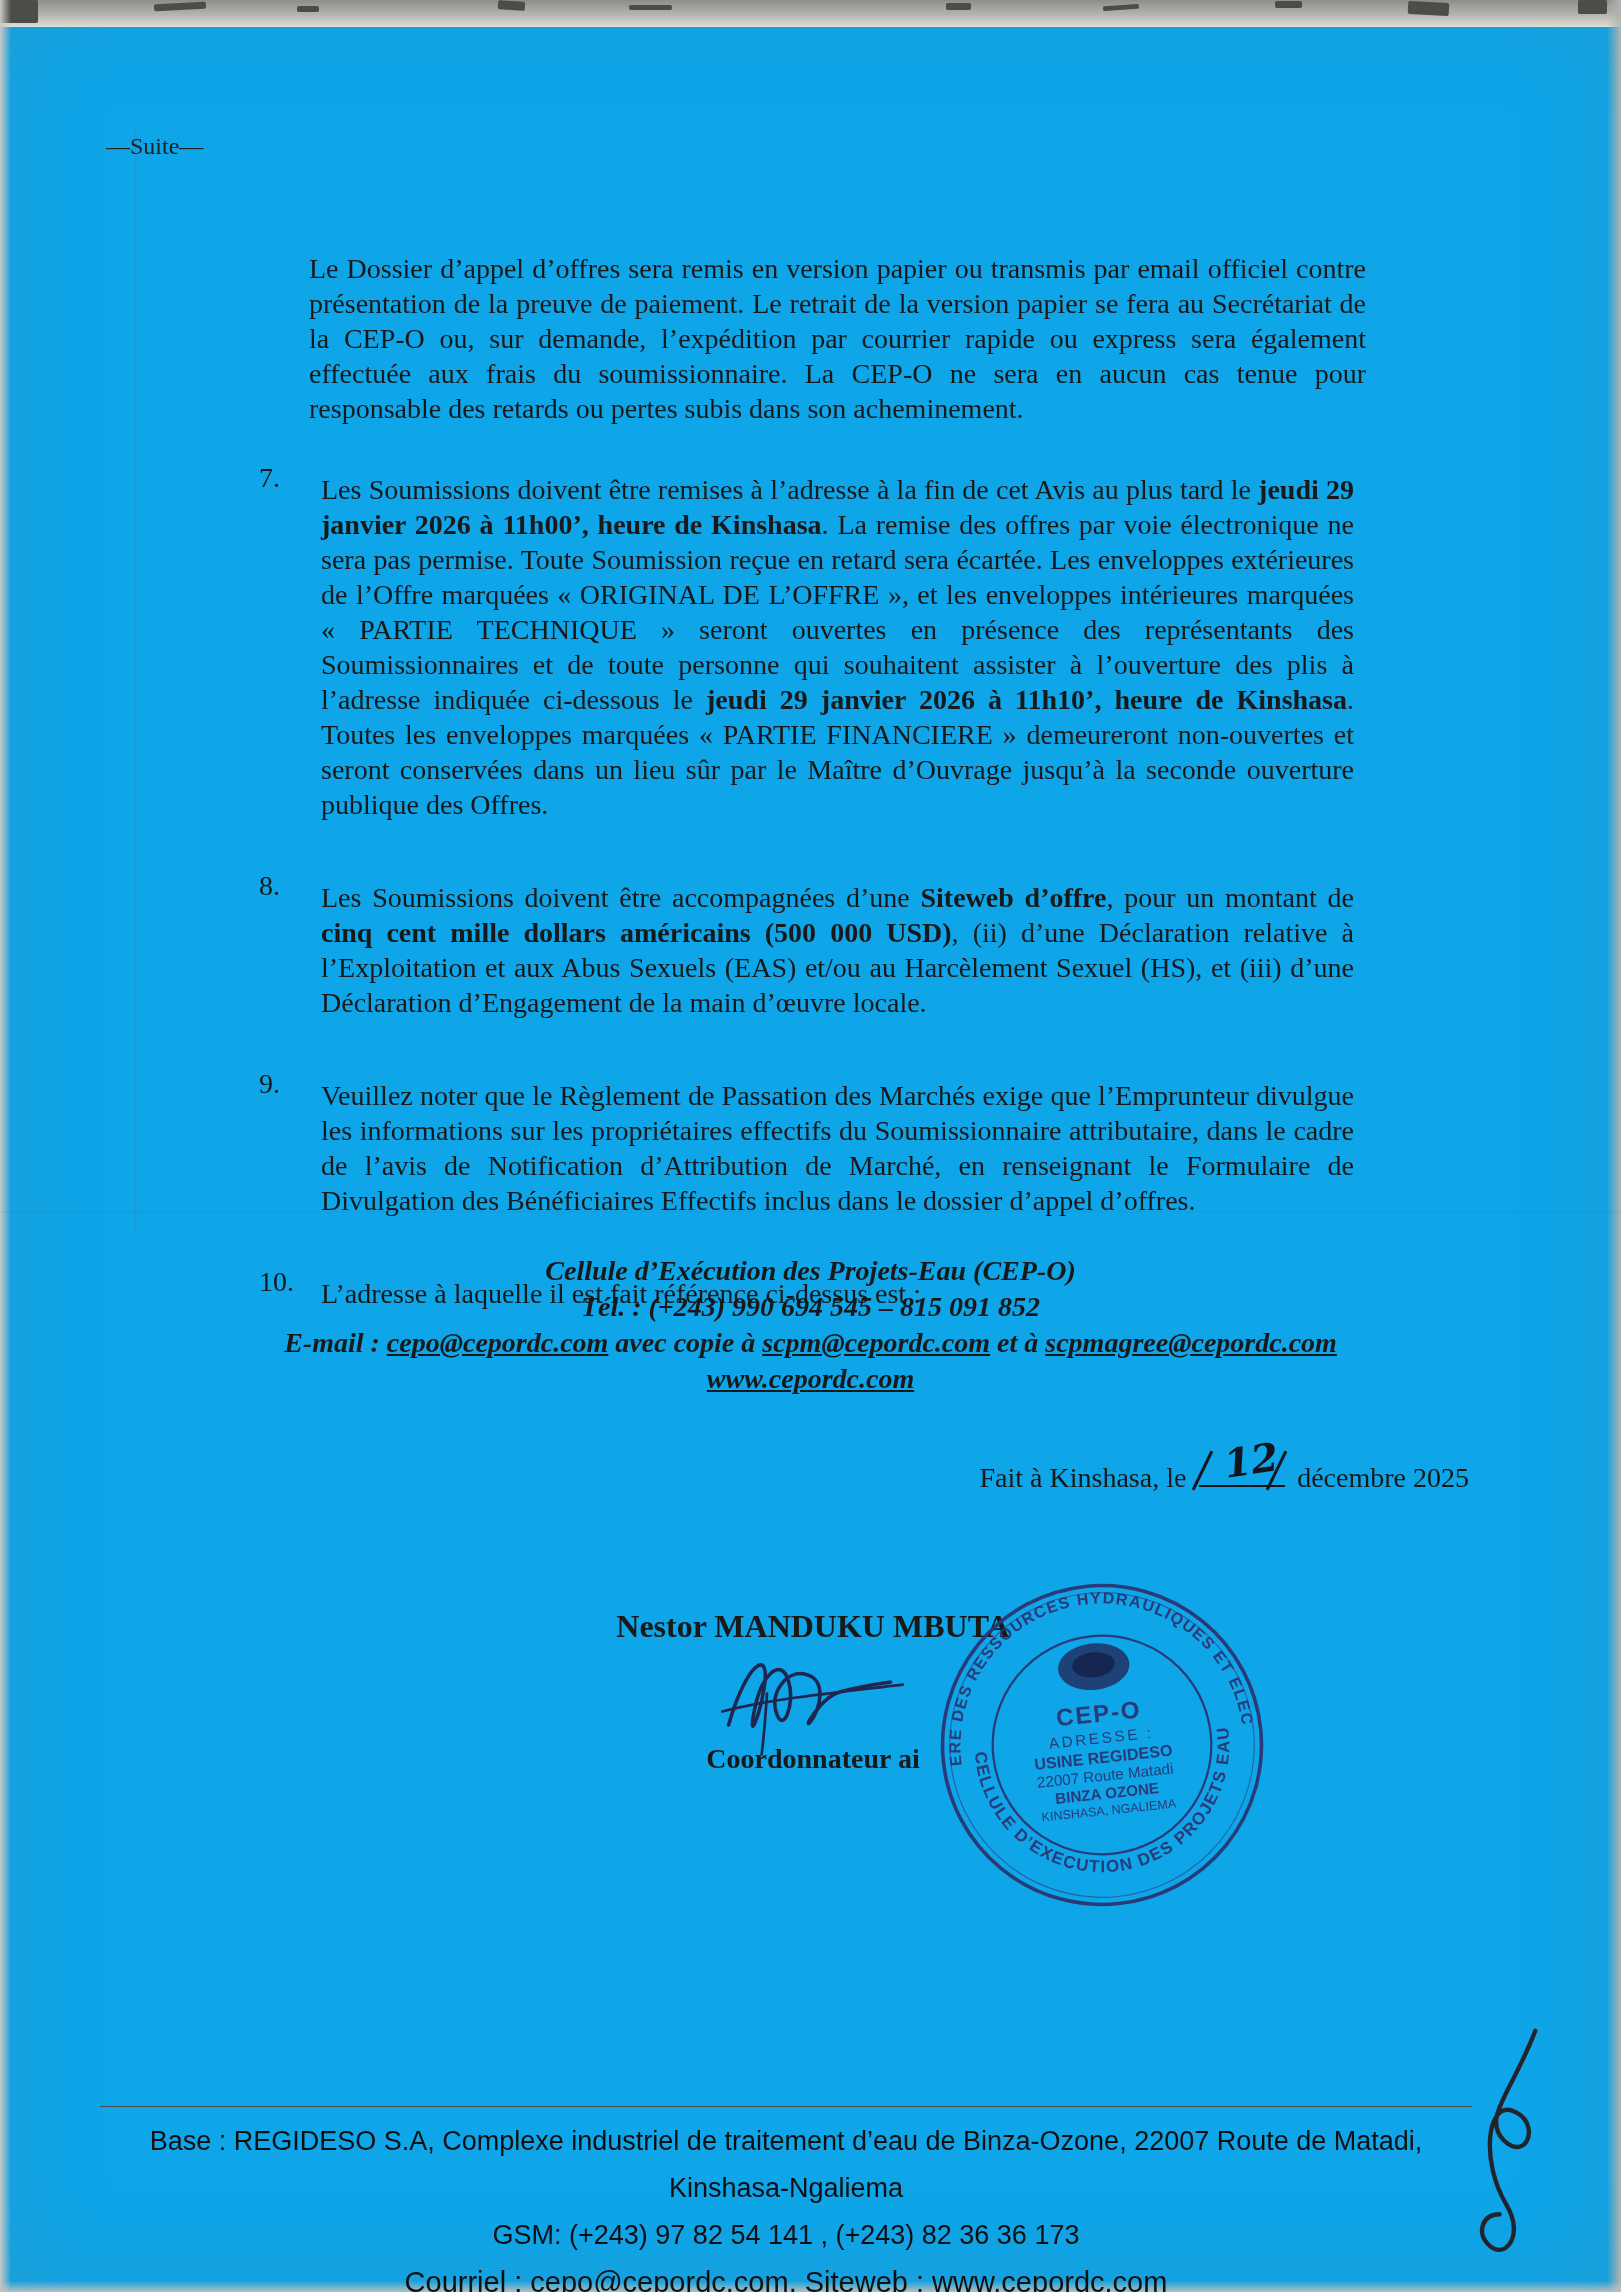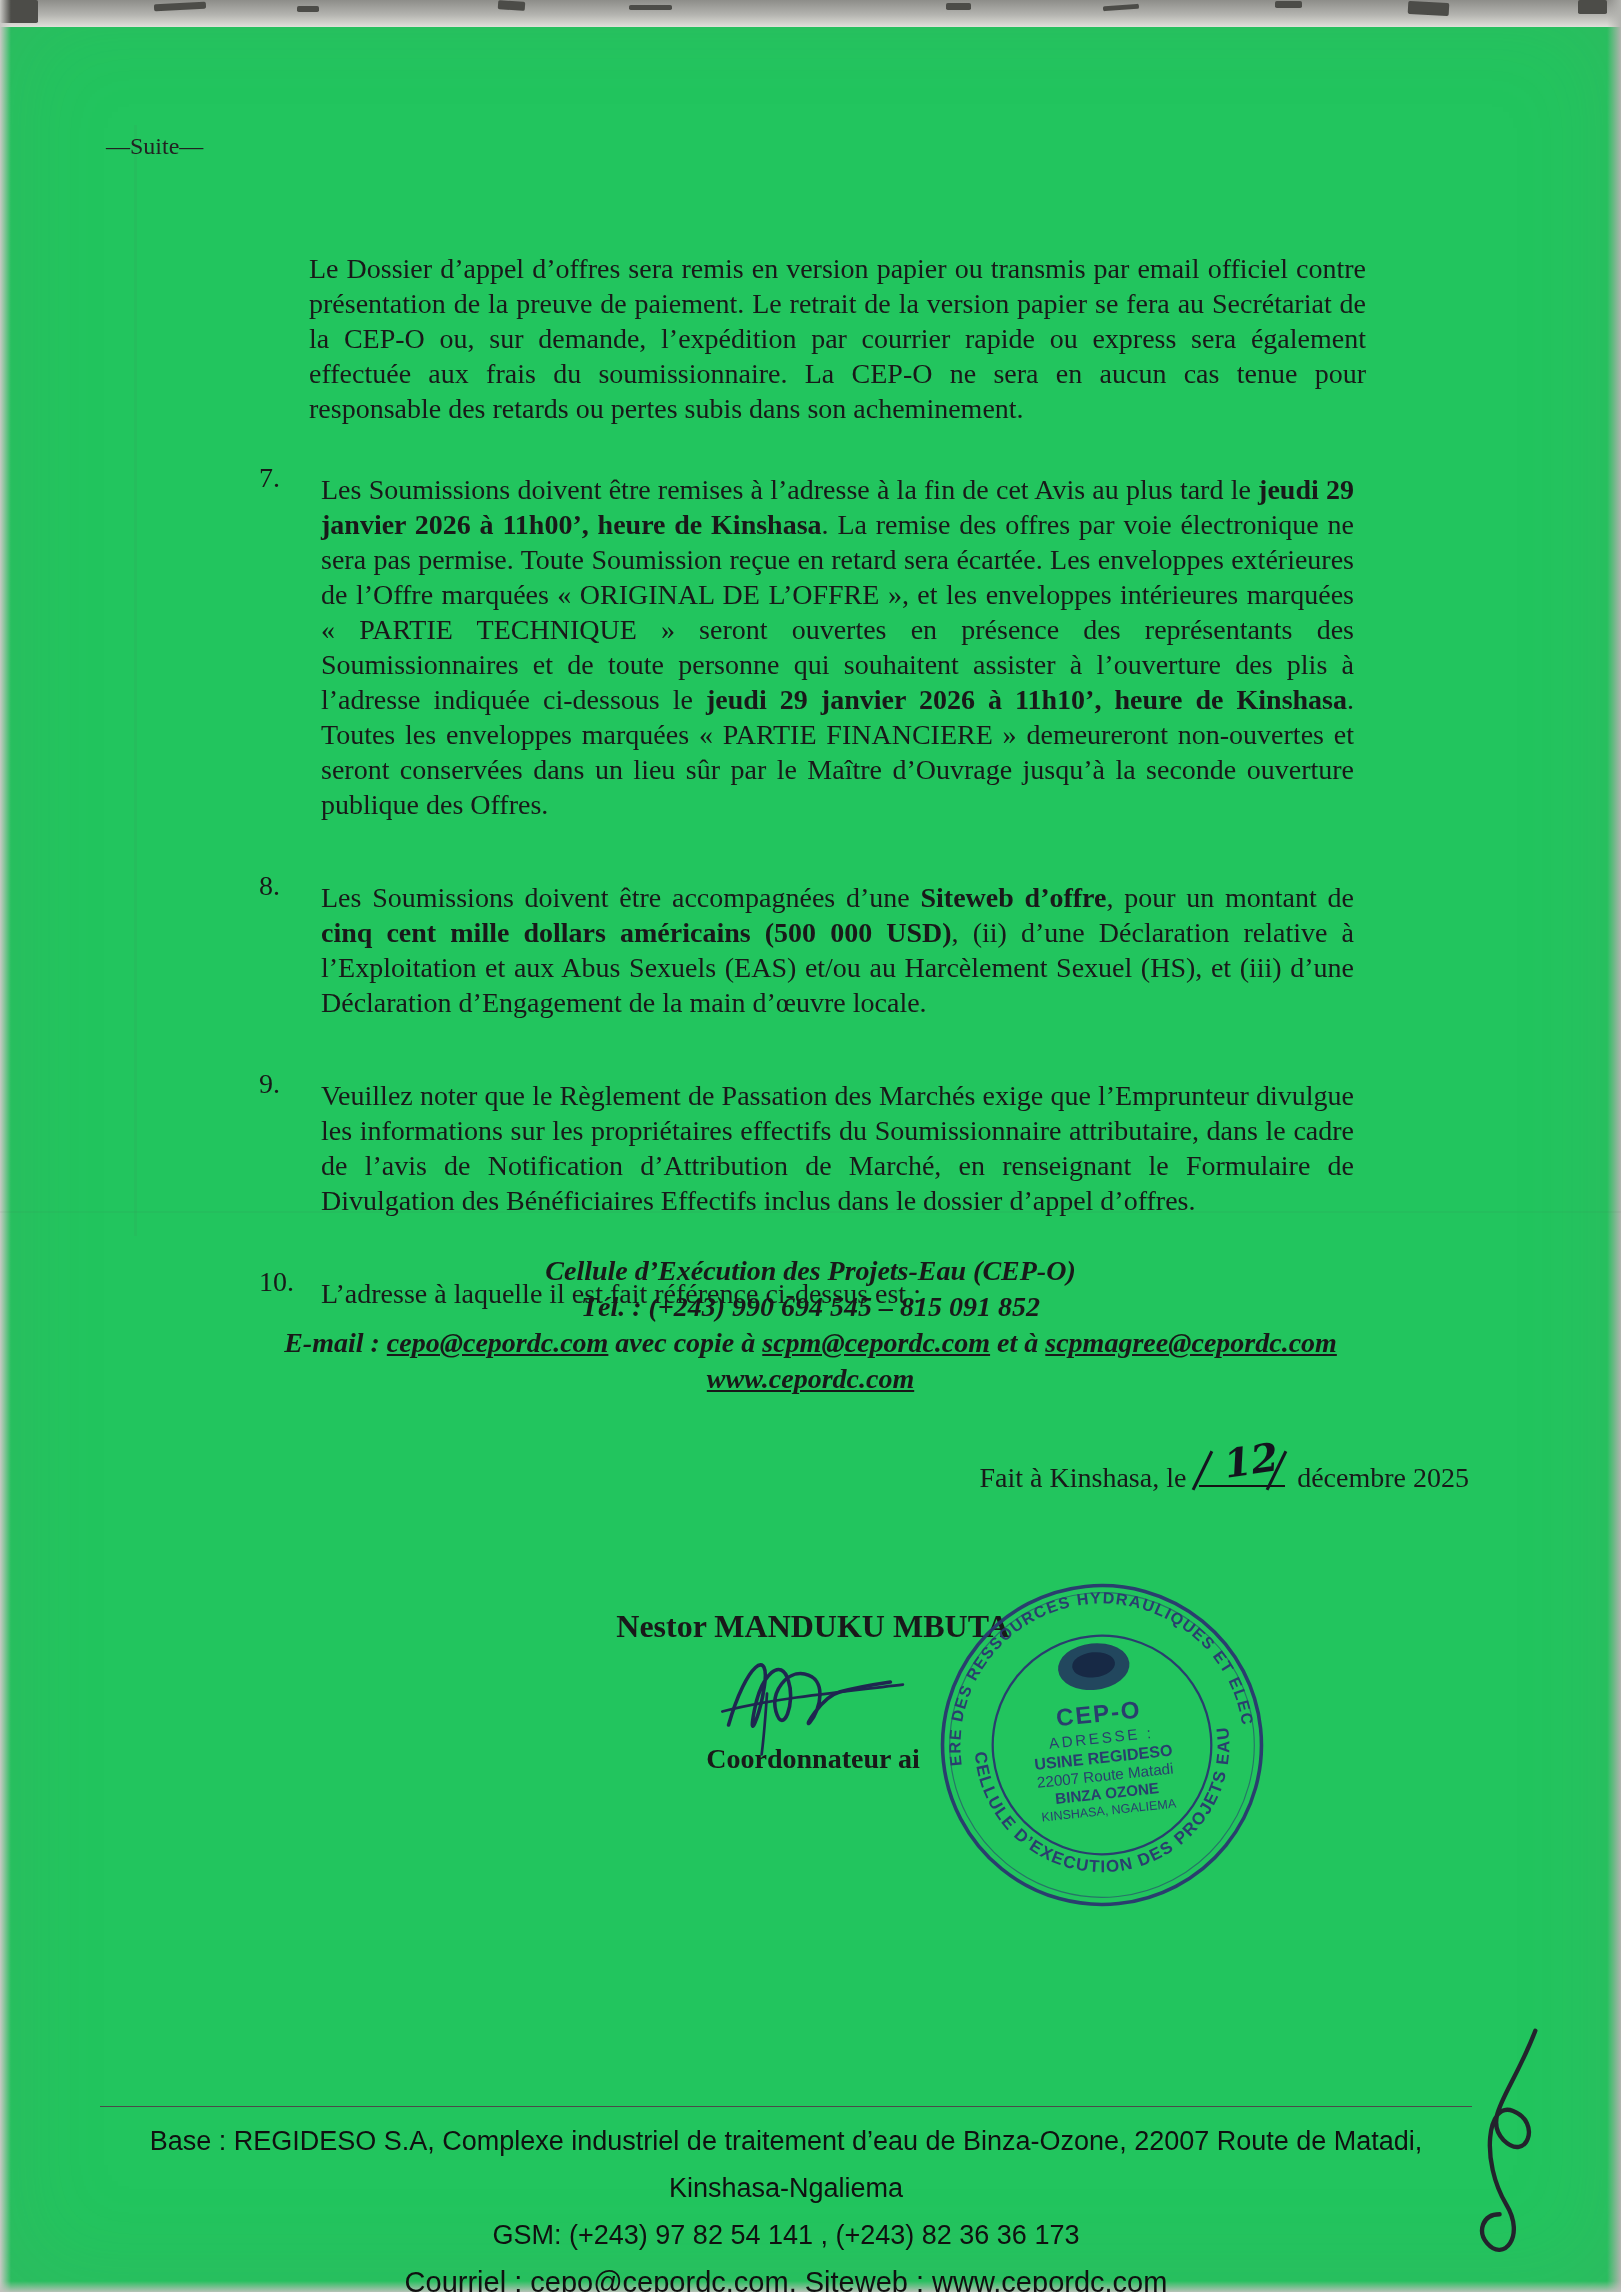--- a/index.html
+++ b/index.html
@@ -1,20 +1,20 @@
 <!DOCTYPE html>
 <html style="font-size:14.3px"><head>
 <meta charset="utf-8">
 <style>
   html,body{margin:0;padding:0;background:#9a9a96;}
   .page{
     position:relative;
     width:1621px;height:2293px;
     margin:0 auto;
-    background:#22c55e;
+    background:#0ea5e9;
     overflow:hidden;
     font-family:"Liberation Serif","DejaVu Serif",serif;
     color:#191919;
     box-shadow:inset 0 0 107px rgba(120,120,110,0.18);
   }
   
   .edge-top{position:absolute;top:0;left:0;right:0;height:27px;
     background:linear-gradient(180deg,#8d8d89,#b4b4b0 55%,#e0e0da);}
   .edge-right{position:absolute;top:0;right:0;width:14.3px;height:100%;
     background:linear-gradient(270deg,#b3b3af,rgba(179,179,175,0));}

